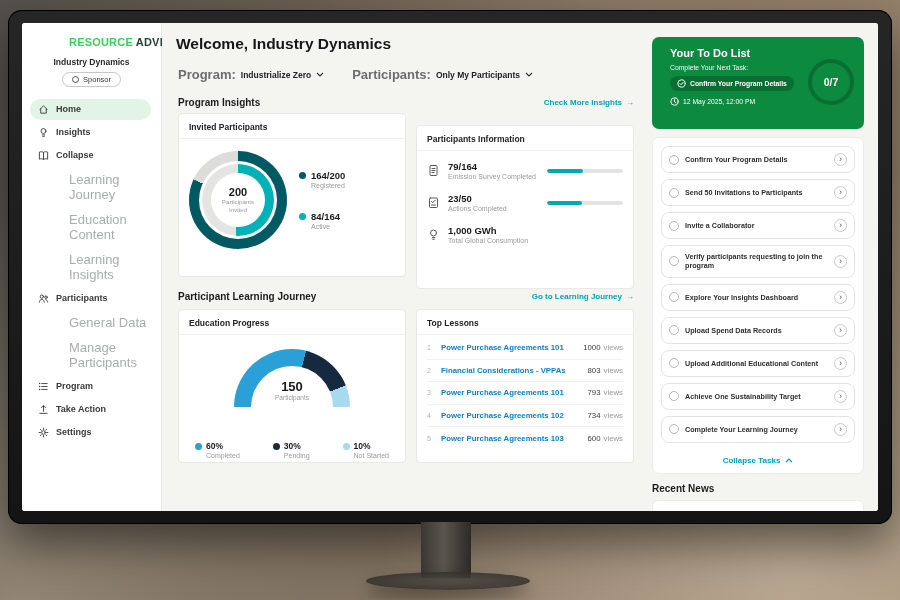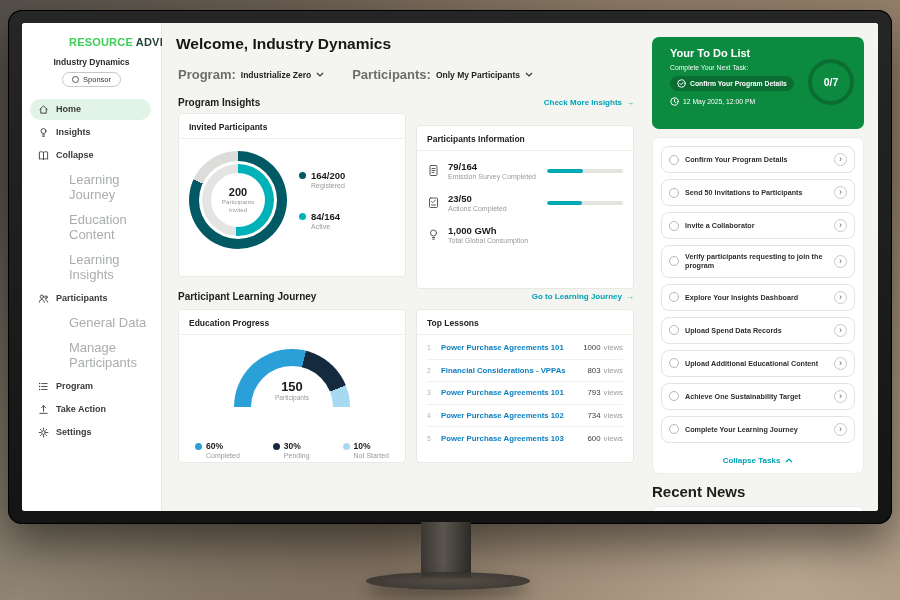--- a/index.html
+++ b/index.html
@@ -130,21 +130,21 @@
   .tasks { margin-top:8px; background:#fff; border:1px solid #ececea; border-radius:7px;
     padding:8px; display:flex; flex-direction:column; gap:6px; }
   .task { display:flex; align-items:center; gap:6px; border:1px solid #e3e3e1; border-radius:8px;
     padding:6px 7px; cursor:pointer; background:#fff; }
   .cb { width:10px; height:10px; border:1px solid #b6b6b3; border-radius:50%; flex:none; }
   .tlabel { font-size:7.2px; color:#2e2e2e; font-weight:bold; line-height:1.3; max-width:142px; }
   .chev { margin-left:auto; width:13px; height:13px; border:1px solid #c9c9c6; border-radius:50%;
     color:#555; font-size:9px; line-height:11px; text-align:center; flex:none; }
   .collapse { margin-top:7px; text-align:center; font-size:8px; font-weight:bold; color:#00a3b4;
     display:flex; justify-content:center; gap:5px; align-items:center; cursor:pointer; }
-  .news-title { margin-top:9px; font-size:15px; font-weight:bold; color:#1d1d1d; }
+  .news-title { margin-top:9px; font-size:10px; font-weight:bold; color:#1d1d1d; }
   .news-card { margin-top:6px; background:#fff; border:1px solid #ececea; border-radius:7px; height:26px; }
 </style>
 </head>
 <body>
 
 <div class="monitor">
   <div class="screen">
 
     <aside class="sidebar">
       <div class="logo">

